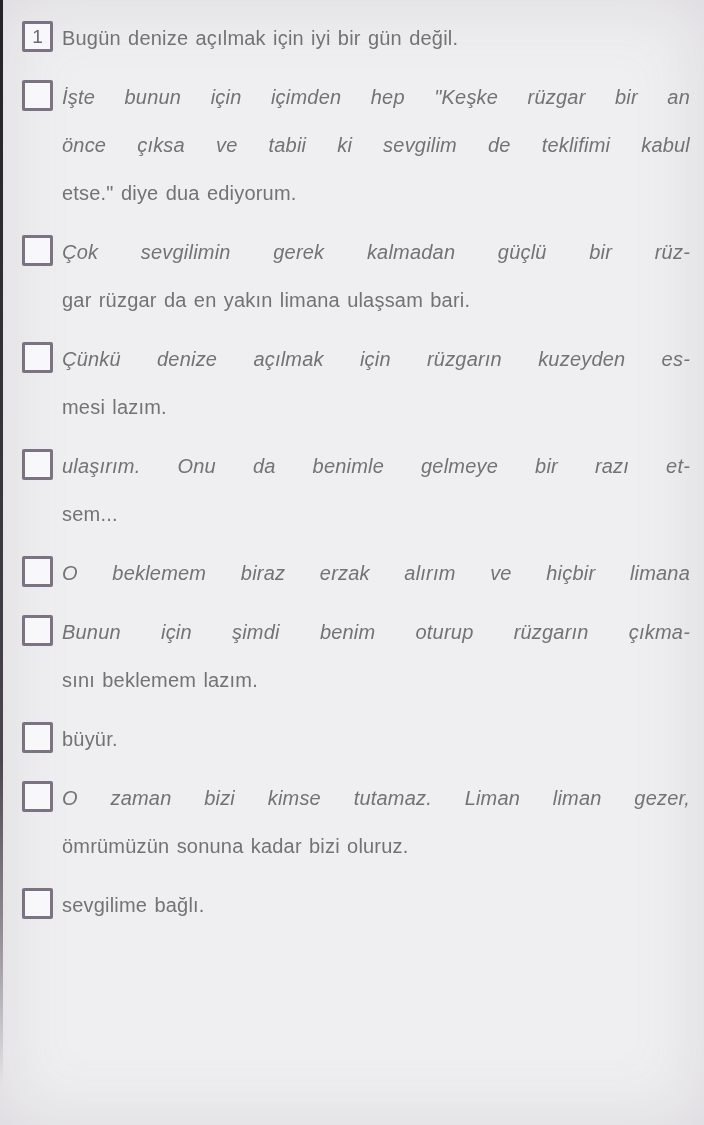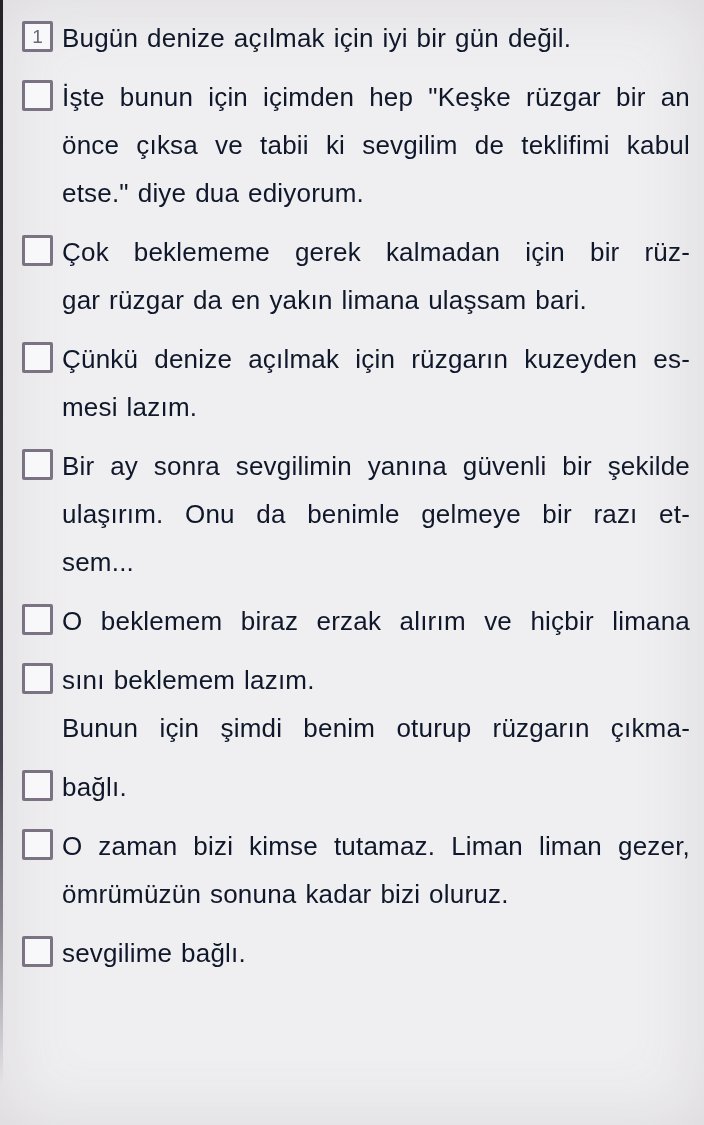--- a/index.html
+++ b/index.html
@@ -49,30 +49,31 @@
     font-size: 19px;
     line-height: 1;
     color: #6e6876;
   }
   .item-text {
     flex: 1;
     margin-left: 9px;
     min-width: 0;
   }
   .line {
-    font-size: 26px;
+    font-size: 20px;
     line-height: 48px;
-    color: #0f172a;
+    color: #737373;
     letter-spacing: 0.2px;
     word-spacing: 1.5px;
     white-space: normal;
   }
   .line.justify {
     text-align: justify;
     text-align-last: justify;
+    font-style: italic;
   }
 </style>
 </head>
 <body>
 
 <div class="scan-edge"></div>
 
 <main id="page">
   <div id="items">
       <div class="item">
@@ -85,56 +86,55 @@
         <div class="checkbox"></div>
         <div class="item-text">
           <div class="line justify">İşte bunun için içimden hep "Keşke rüzgar bir an</div>
           <div class="line justify">önce çıksa ve tabii ki sevgilim de teklifimi kabul</div>
           <div class="line">etse." diye dua ediyorum.</div>
         </div>
       </div>
       <div class="item">
         <div class="checkbox"></div>
         <div class="item-text">
-          <div class="line justify">Çok beklememe gerek kalmadan için bir rüz-</div>
+          <div class="line justify">Çok sevgilimin gerek kalmadan güçlü bir rüz-</div>
           <div class="line">gar rüzgar da en yakın limana ulaşsam bari.</div>
         </div>
       </div>
       <div class="item">
         <div class="checkbox"></div>
         <div class="item-text">
           <div class="line justify">Çünkü denize açılmak için rüzgarın kuzeyden es-</div>
           <div class="line">mesi lazım.</div>
         </div>
       </div>
       <div class="item">
         <div class="checkbox"></div>
         <div class="item-text">
-          <div class="line justify">Bir ay sonra sevgilimin yanına güvenli bir şekilde</div>
           <div class="line justify">ulaşırım. Onu da benimle gelmeye bir razı et-</div>
           <div class="line">sem...</div>
         </div>
       </div>
       <div class="item">
         <div class="checkbox"></div>
         <div class="item-text">
           <div class="line justify">O beklemem biraz erzak alırım ve hiçbir limana</div>
         </div>
       </div>
       <div class="item">
         <div class="checkbox"></div>
         <div class="item-text">
+          <div class="line justify">Bunun için şimdi benim oturup rüzgarın çıkma-</div>
           <div class="line">sını beklemem lazım.</div>
-          <div class="line justify">Bunun için şimdi benim oturup rüzgarın çıkma-</div>
         </div>
       </div>
       <div class="item">
         <div class="checkbox"></div>
         <div class="item-text">
-          <div class="line">bağlı.</div>
+          <div class="line">büyür.</div>
         </div>
       </div>
       <div class="item">
         <div class="checkbox"></div>
         <div class="item-text">
           <div class="line justify">O zaman bizi kimse tutamaz. Liman liman gezer,</div>
           <div class="line">ömrümüzün sonuna kadar bizi oluruz.</div>
         </div>
       </div>
       <div class="item">

